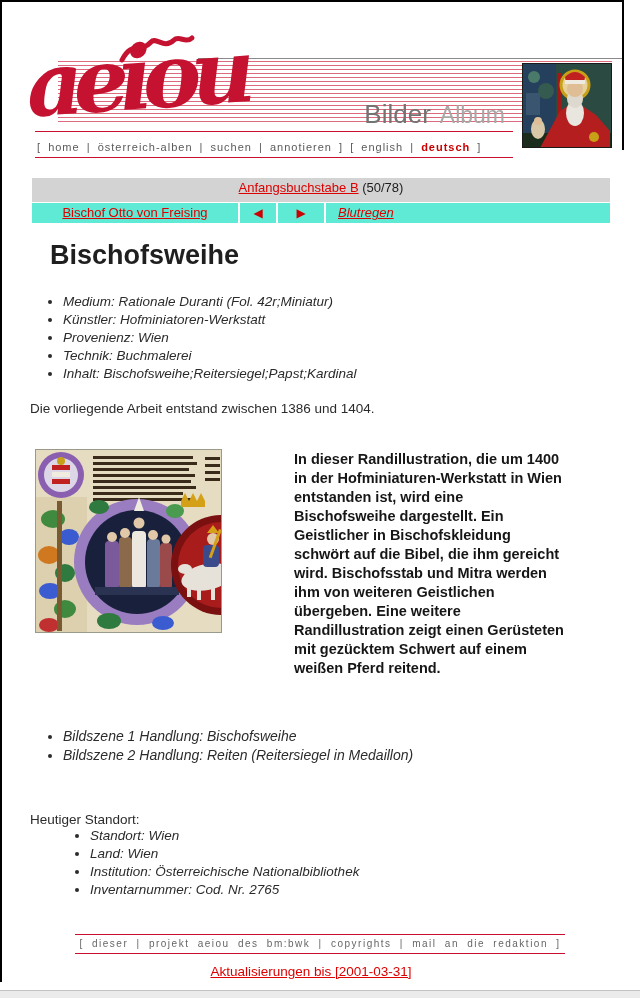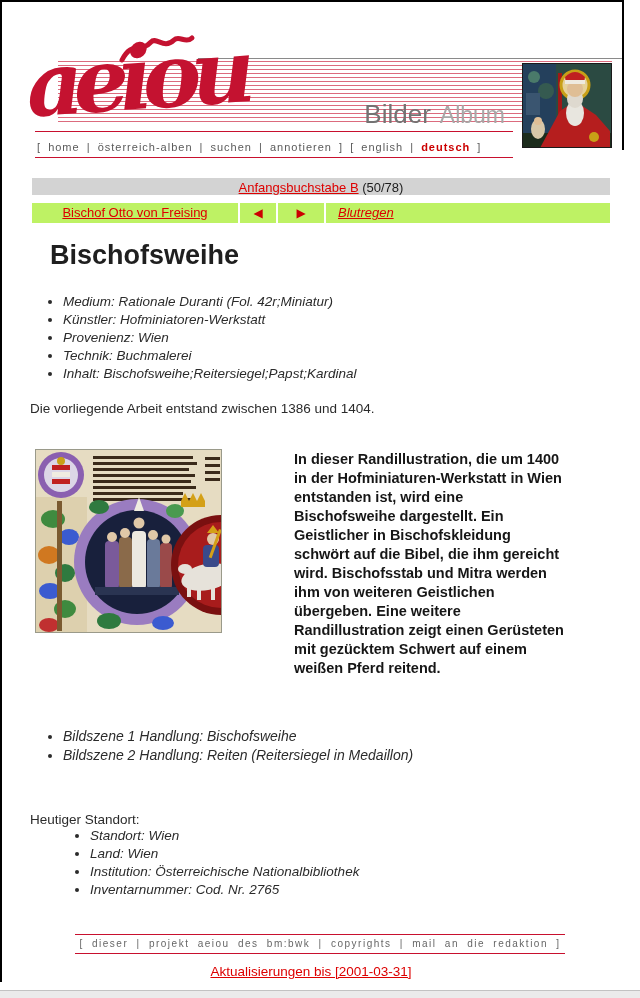--- a/index.html
+++ b/index.html
@@ -25,24 +25,24 @@
   .album-w1 { font-size:26px; color:#737373; }
   .album-w2 { font-size:23px; color:#a7a7a7; margin-left:9px; }
   .header-nav { position:absolute; left:35px; top:131px; width:478px; border-top:1px solid #c8102e; border-bottom:1px solid #c8102e;
                 padding:9px 2px 4px 2px; font-size:11px; color:#5a5a5a; letter-spacing:1px; word-spacing:3px; white-space:nowrap; overflow:hidden; }
   .header-nav .linkgroup { display:inline; }
   .linkgroup span[data-interactable] { cursor:pointer; }
   .active-lang { color:#cc0000; font-weight:bold; }
   .thumb { position:absolute; left:522px; top:63px; width:90px; height:85px; }
 
   
-  .bar { position:absolute; left:32px; width:578px; height:17px; background:#d3d3d3; font-size:13px; line-height:20px; }
+  .bar { position:absolute; left:32px; width:578px; height:24px; background:#d3d3d3; font-size:13px; line-height:20px; }
   .bar1 { top:178px; text-align:center; }
   .bar2 { top:203px; background:none; display:flex; column-gap:2px; }
-  .bar2 .cell { background:#bef264; height:20px; }
+  .bar2 .cell { background:#5eead4; height:20px; }
   .cell-prev { width:206px; text-align:center; }
   .cell-arrow1 { width:36px; text-align:center; }
   .cell-arrow2 { width:46px; text-align:center; }
   .cell-next { flex:1; text-align:left; padding-left:12px;font-style:italic; }
   .rlink { color:#dd0000; text-decoration:underline; cursor:pointer; }
   .arrow { color:#cc0000; font-size:12px; cursor:pointer; text-decoration:none; }
   .counter { color:#1c1c1c; }
 
   
   .h1 { position:absolute; left:30px; top:240px; font-size:27px; font-weight:bold; color:#1f1f1f;margin-left:20px; }

